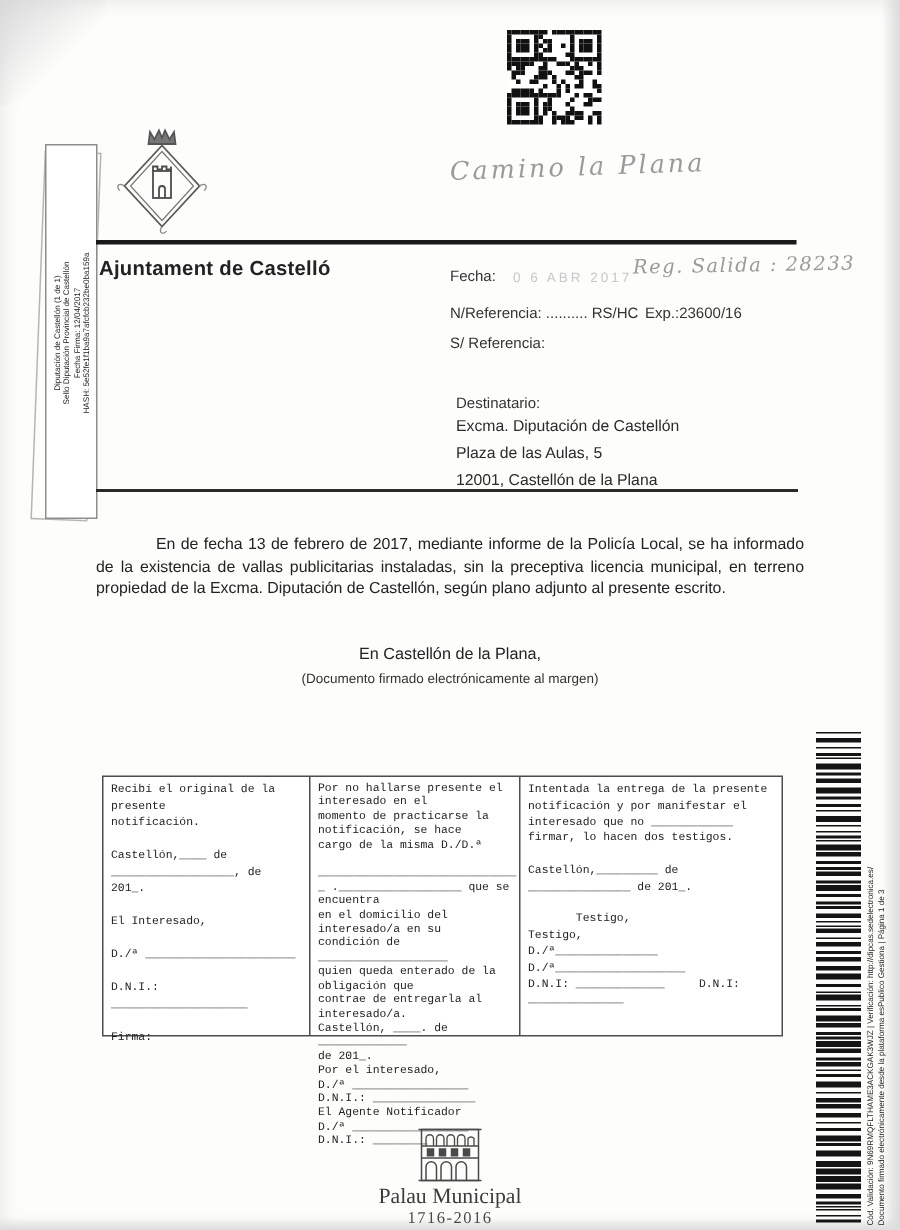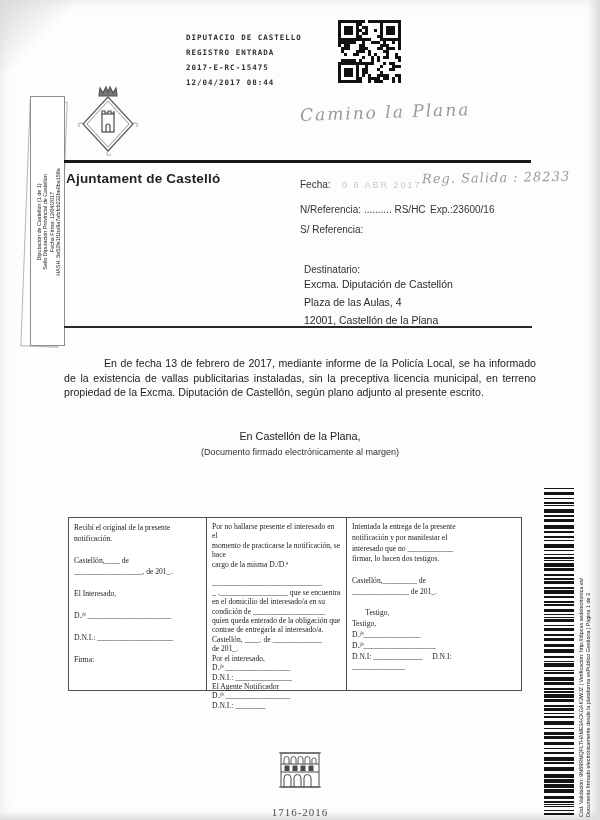--- a/index.html
+++ b/index.html
@@ -38,21 +38,21 @@
   .meta{font-size:10px;color:#333;text-align:center;}
   .fecha-stamp{color:#c7c7c7;letter-spacing:2px;font-size:9px;}
   .dest{font-size:10.5px;color:#2b2b2b;}
   
   .para{left:64px;width:472px;font-size:10.6px;line-height:14.6px;text-align:justify;
     text-indent:40px;color:#222;}
   .center-line{left:64px;width:472px;text-align:center;color:#222;}
   
   .ftable{left:68px;top:517px;width:452px;height:172px;border:1px solid #4d4d4d;background:#fff;}
   .fcol{position:absolute;top:0;height:100%;box-sizing:border-box;padding:4px 5px;
-    font-family:Liberation Serif, serif;font-size:7.6px;color:#222;white-space:pre-wrap;}
+    font-family:Liberation Mono, monospace;font-size:7.6px;color:#222;white-space:pre-wrap;}
   .fcol1{left:0;width:137px;line-height:11px;}
   .fcol2{left:137px;width:140px;border-left:1px solid #4d4d4d;line-height:9.4px;}
   .fcol3{left:277px;width:175px;border-left:1px solid #4d4d4d;line-height:10.8px;}
   
   .barcode{left:544px;top:488px;width:30px;height:330px;}
   .rmargin{left:578px;top:817px;width:330px;transform:rotate(-90deg);transform-origin:0 0;
     font-size:5.4px;line-height:6.6px;color:#222;white-space:pre-line;}
   
   .flogo{left:278px;top:750px;width:44px;height:40px;}
   .ftitle{left:180px;top:790px;width:240px;text-align:center;
@@ -63,24 +63,20 @@
 </style>
 </head>
 <body>
 
 <div class="page">
 
   <div class="abs scan-corner"></div>
   <div class="abs scan-edge-right"></div>
   <div class="abs scan-edge-bottom"></div>
 
-  <div class="abs entrada">DIPUTACIO DE CASTELLO
-REGISTRO ENTRADA
-2017-E-RC-15475
-12/04/2017 08:44</div>
   <div class="abs qr">
       <div style="left: 0px; top: 0px; width: 3px; height: 3px;"></div>
       <div style="left: 3px; top: 0px; width: 3px; height: 3px;"></div>
       <div style="left: 6px; top: 0px; width: 3px; height: 3px;"></div>
       <div style="left: 9px; top: 0px; width: 3px; height: 3px;"></div>
       <div style="left: 12px; top: 0px; width: 3px; height: 3px;"></div>
       <div style="left: 15px; top: 0px; width: 3px; height: 3px;"></div>
       <div style="left: 18px; top: 0px; width: 3px; height: 3px;"></div>
       <div style="left: 21px; top: 0px; width: 3px; height: 3px;"></div>
       <div style="left: 24px; top: 0px; width: 3px; height: 3px;"></div>
@@ -332,21 +328,21 @@
 
   <div class="abs meta" style="left:300px;top:179px;">Fecha:</div>
   <div class="abs fecha-stamp" style="left:342px;top:180px;">0 6 ABR 2017</div>
 
   <div class="abs meta" style="left:300px;top:204px;">N/Referencia: .......... RS/HC</div>
   <div class="abs meta" style="left:430px;top:204px;">Exp.:23600/16</div>
 
   <div class="abs meta" style="left:300px;top:224px;">S/ Referencia:</div>
   <div class="abs meta" style="left:304px;top:264px;">Destinatario:</div>
   <div class="abs dest" style="left:304px;top:278px;">Excma. Diputación de Castellón</div>
-  <div class="abs dest" style="left:304px;top:296px;">Plaza de las Aulas, 4</div>
+  <div class="abs dest" style="left:304px;top:296px;">Plaza de las Aulas, 5</div>
   <div class="abs dest" style="left:304px;top:314px;">12001, Castellón de la Plana</div>
 
   <div class="abs rule-mid"></div>
 
   <div class="abs para" style="top:356px;">En de fecha 13 de febrero de 2017, mediante informe de la Policía Local, se ha informado de la existencia de vallas publicitarias instaladas, sin la preceptiva licencia municipal, en terreno propiedad de la Excma. Diputación de Castellón, según plano adjunto al presente escrito.</div>
   <div class="abs center-line" style="top:447px;font-size:9px;color:#333;">(Documento firmado electrónicamente al margen)</div>
   <div class="abs center-line" style="top:430px;font-size:10.8px;">En Castellón de la Plana,</div>
 
   <div class="abs ftable">
     <div class="fcol fcol1">Recibí el original de la presente
@@ -481,15 +477,16 @@
       <line x1="3" y1="22" x2="41" y2="22"></line>
       <line x1="1" y1="37" x2="43" y2="37"></line>
       <path d="M6 14 v-5 a2.5 2.5 0 0 1 5 0 v5 M13 14 v-5 a2.5 2.5 0 0 1 5 0 v5 M20 14 v-5 a2.5 2.5 0 0 1 5 0 v5 M27 14 v-5 a2.5 2.5 0 0 1 5 0 v5 M34 14 v-5 a2.5 2.5 0 0 1 4 0 v5" stroke="#4a4a4a" stroke-width=".9"></path>
       <rect x="7" y="16" width="4" height="4.5" fill="#4a4a4a"></rect>
         <rect x="15" y="16" width="4" height="4.5" fill="#4a4a4a"></rect>
         <rect x="23" y="16" width="4" height="4.5" fill="#4a4a4a"></rect>
         <rect x="31" y="16" width="4" height="4.5" fill="#4a4a4a"></rect>
       <path d="M6 37 v-9 a3.5 3.5 0 0 1 7 0 v9 M16 37 v-9 a3.5 3.5 0 0 1 7 0 v9 M26 37 v-9 a3.5 3.5 0 0 1 7 0 v9" stroke="#4a4a4a"></path>
     </svg>
   </div>
+  <div class="abs ftitle">Palau Municipal</div>
   <div class="abs fyears">1716-2016</div>
 
 </div>
 
 </body></html>

